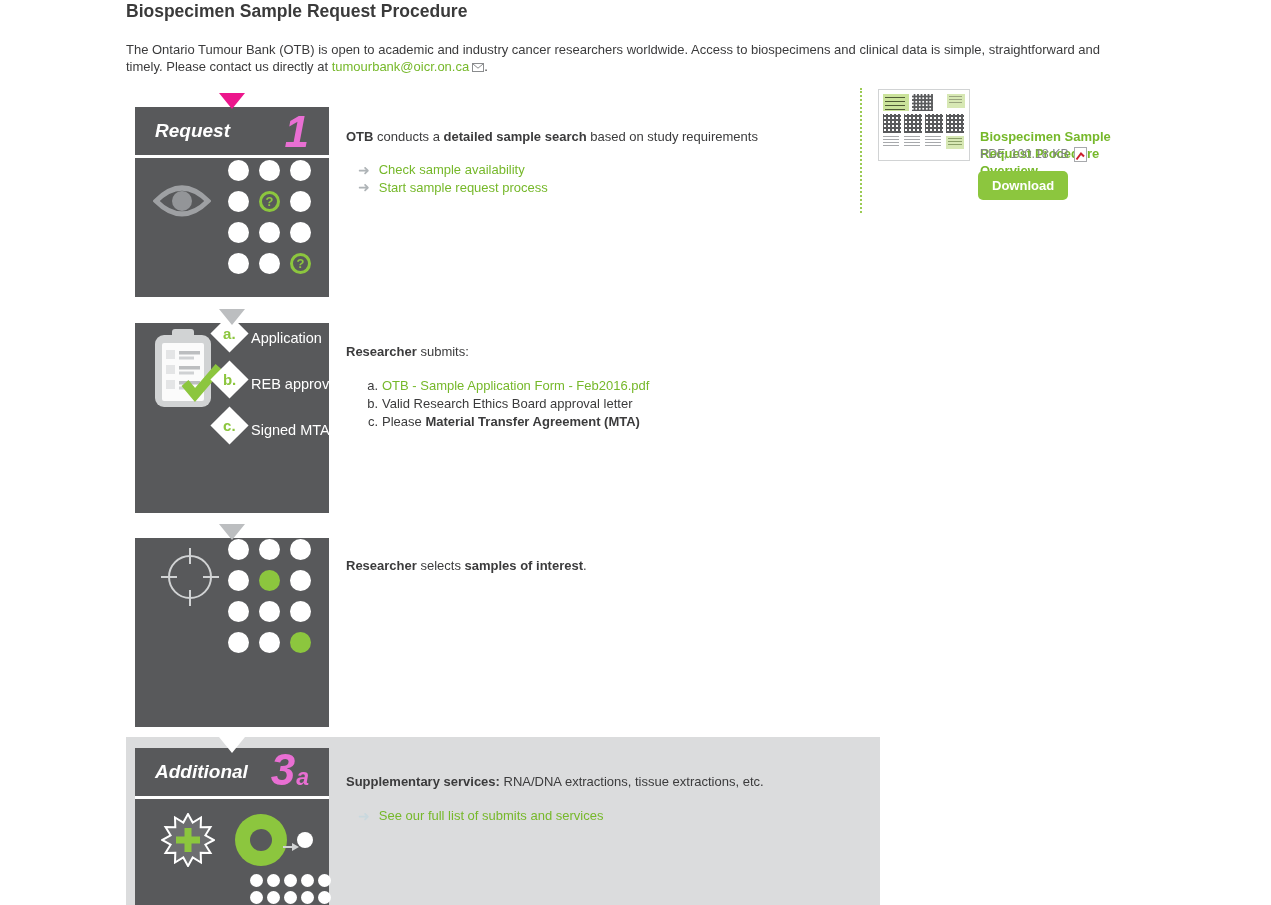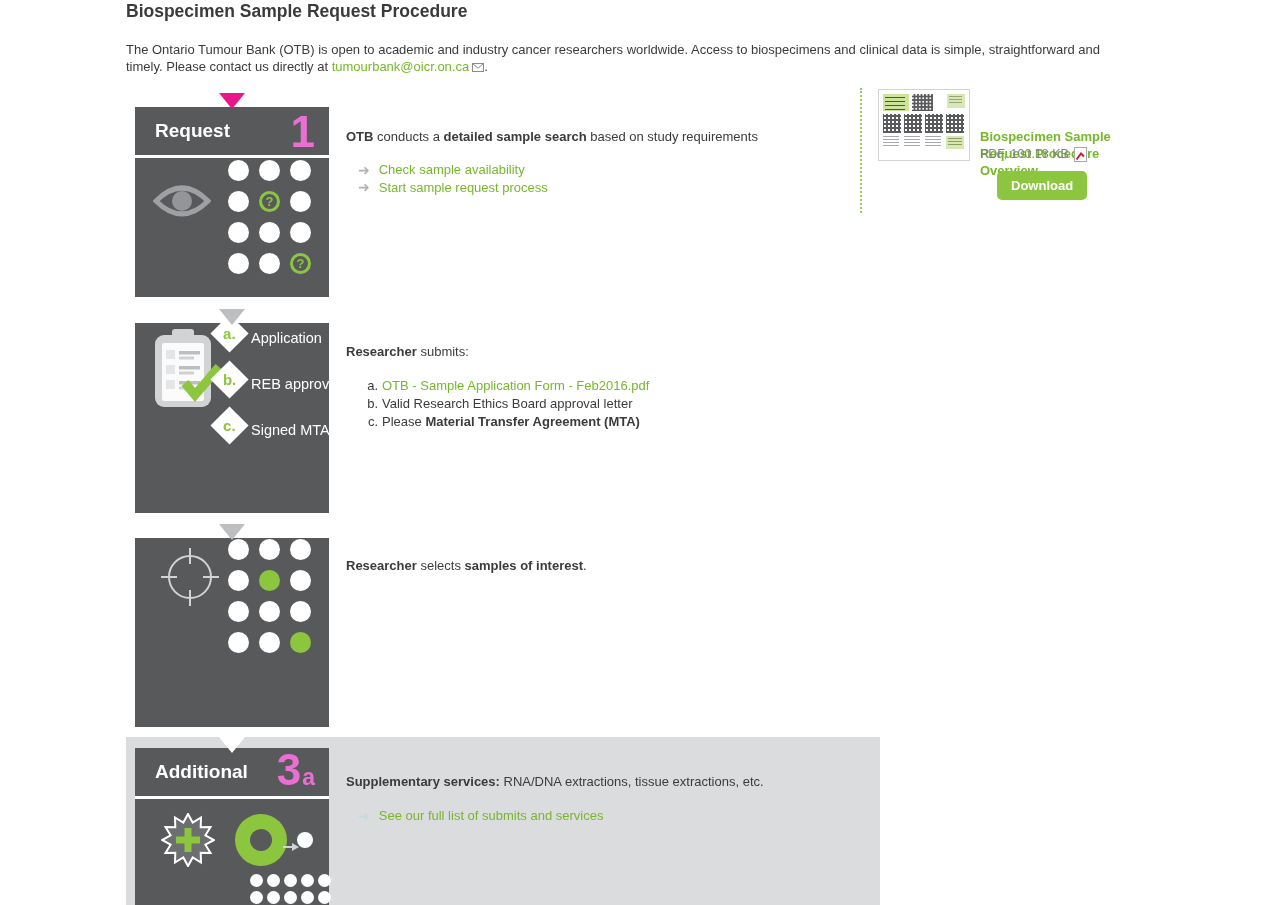--- a/index.html
+++ b/index.html
@@ -12,21 +12,21 @@
   .intro { position:absolute; left:126px; top:41px; width:995px; font-size:13px; line-height:17px; color:#3B3B3C; }
   a.glink { color:#76B82A; text-decoration:none; cursor:pointer; }
   .mail-icon svg { vertical-align:-1px; margin-left:3px; }
 
   
   .band { position:absolute; left:126px; top:737px; width:754px; height:168px; background:#DBDCDD; z-index:0; }
 
   
   .stepbox { position:absolute; left:135px; width:194px; height:190px; background:#58595B; z-index:1; }
   .stephead { height:51px; border-bottom:3px solid #fff; display:flex; align-items:center;
-    justify-content:space-between; padding:0 14px 0 20px; }
+    justify-content:space-between; padding:0 20px 0 20px;font-style:italic; }
   .steplabel { color:#fff; font-weight:bold; font-size:19px; }
   .stepnum { color:#E96FD3; font-weight:bold; font-size:44px; line-height:44px; margin-top:2px; }
   .stepnum .suffix { font-size:23px; vertical-align:baseline; margin-left:1px; }
   .stepbody { position:relative; height:136px; }
 
   .tri { position:absolute; width:0; height:0; border-left:13px solid transparent;
     border-right:13px solid transparent; border-top:16px solid #EC168C; z-index:2; }
   .tri.gray { border-top-color:#BCBEC0; }
   .tri.white { border-top-color:#fff; }
 
@@ -90,21 +90,21 @@
     background-size:16px 11px; background-repeat:no-repeat; }
   .th-text.lg { background-color:#D7E8B4;
     background-image:repeating-linear-gradient(to bottom,#8ba068 0 1px,transparent 1px 3px);
     background-size:14px 9px; background-position:2px 2px; }
 
   .doc-title { position:absolute; left:980px; top:92px; width:134px; font-size:13px; font-weight:bold;
     line-height:17px; color:#76B82A; text-decoration:none; cursor:pointer;margin-top:36px; }
   .doc-meta { position:absolute; left:980px; top:147px; font-size:12.5px; color:#808285;
     display:flex; align-items:flex-start; gap:5px; }
   .download { position:absolute; left:978px; top:171px; background:#8CC63E; color:#fff; font-weight:bold;
-    font-size:13px; padding:7px 14px; border:none; border-radius:5px; cursor:pointer;margin-left:19px; }
+    font-size:13px; padding:7px 14px; border:none; border-radius:5px; cursor:pointer; }
 </style>
 </head>
 <body>
 
 <div class="page">
 
   <h1 class="title">Biospecimen Sample Request Procedure</h1>
 
   <p class="intro"><span>The Ontario Tumour Bank (OTB) is open to academic and industry cancer researchers worldwide. Access to biospecimens and clinical data is simple, straightforward and timely. Please contact us directly at </span><a class="glink">tumourbank@oicr.on.ca</a><span class="mail-icon"><svg width="12" height="9" viewBox="0 0 12 9">
           <rect x="0.5" y="0.5" width="11" height="8" fill="#fff" stroke="#8A8C8E"></rect>

